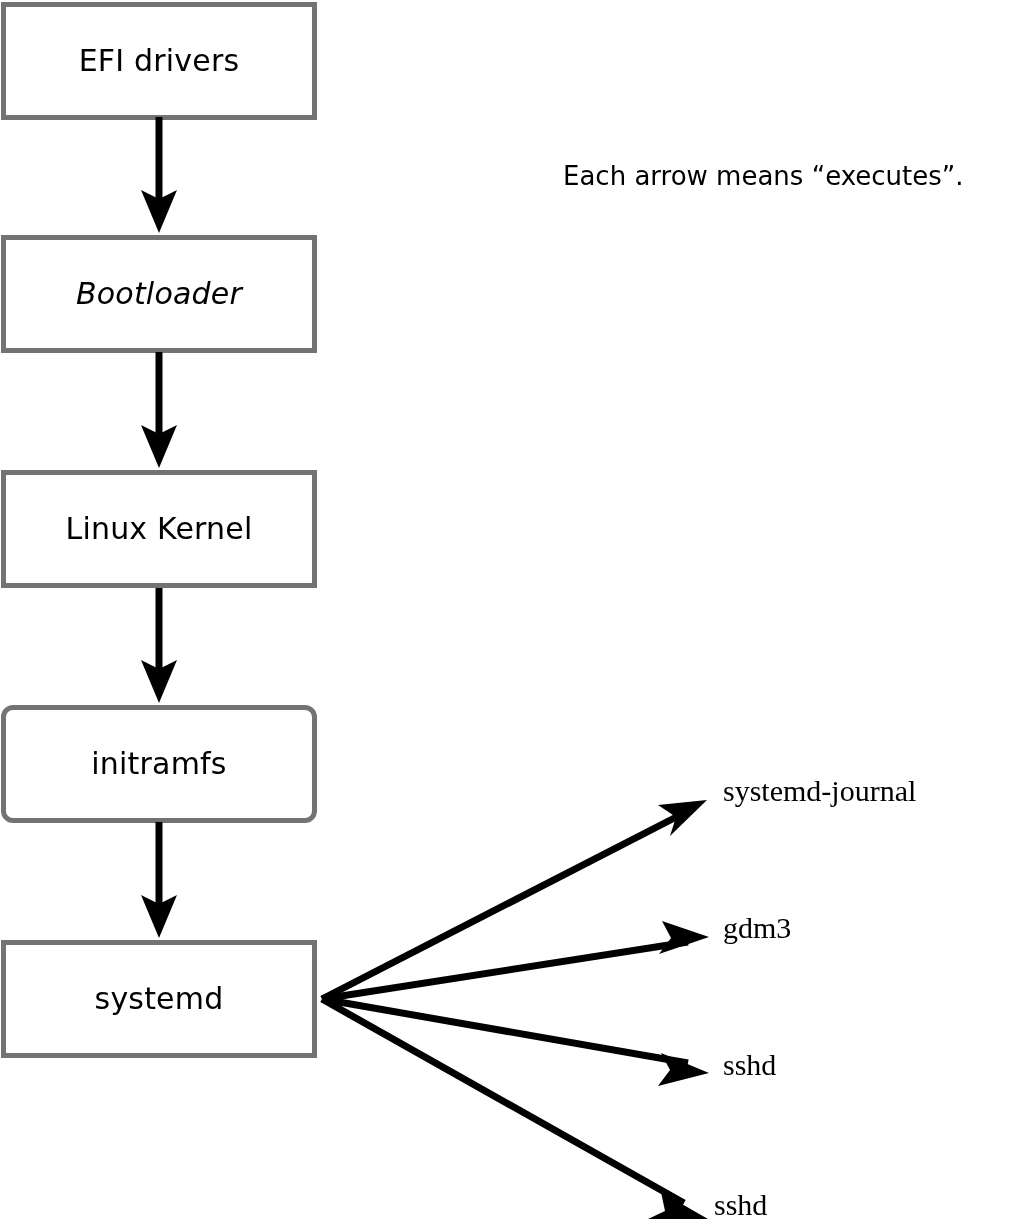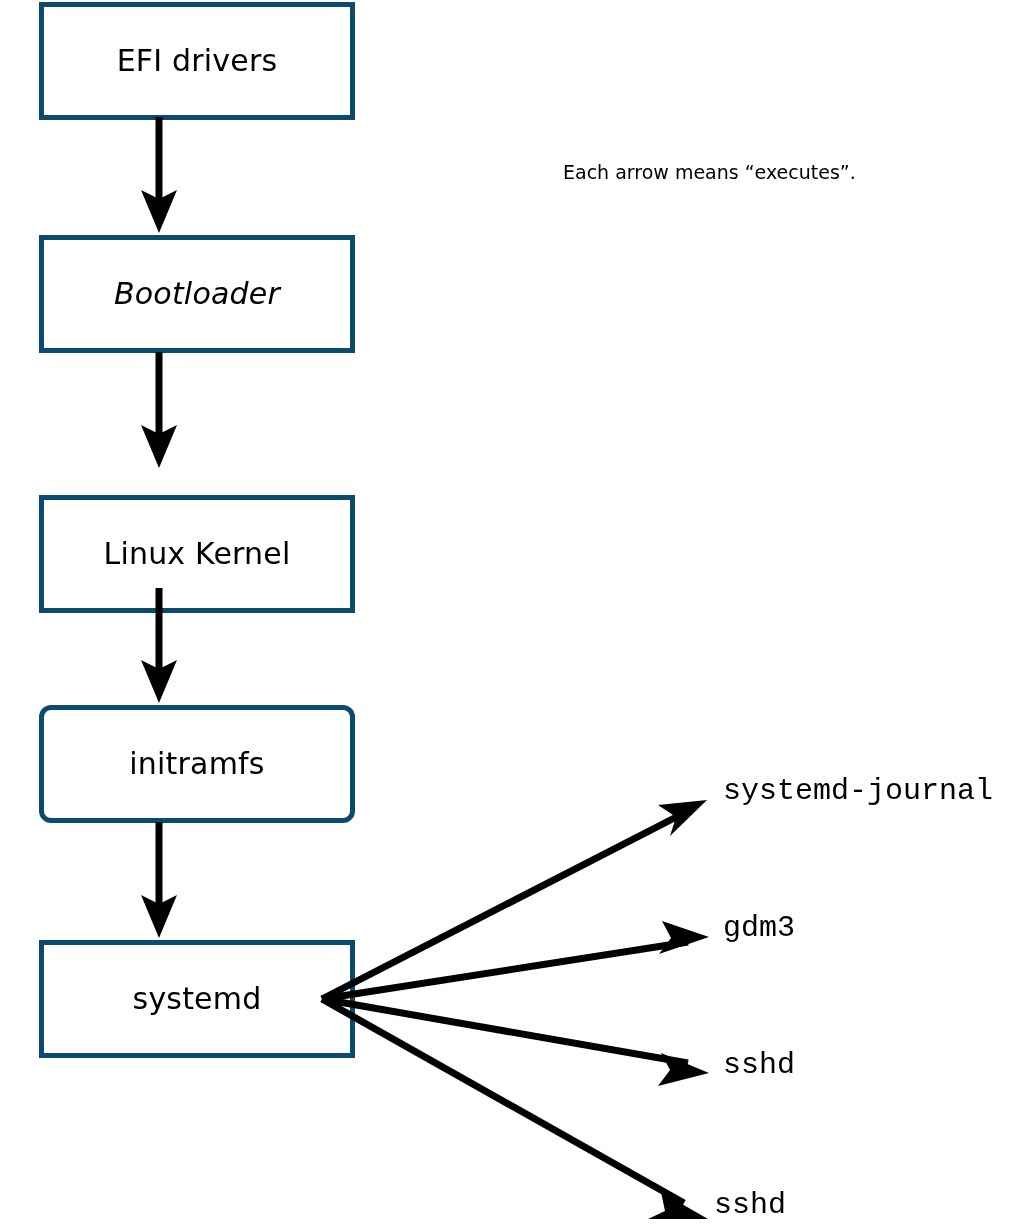--- a/index.html
+++ b/index.html
@@ -22,68 +22,67 @@
     height: 1230px;
   }
 
   
   .boot-box {
     position: absolute;
     left: 1px;
     width: 316px;
     height: 118px;
     box-sizing: border-box;
-    border: 5px solid #0c4a6e;
+    border: 5px solid #737373;
     background: #ffffff;
     display: flex;
     align-items: center;
     justify-content: center;
-    margin-left: 38px;
   }
   .boot-box-label {
     font-family: "DejaVu Sans", sans-serif;
     font-size: 30px;
     line-height: 1;
     color: #000000;
     letter-spacing: 0.2px;
     white-space: nowrap;
   }
 
   #box-efi-drivers   { top: 2px; }
   #box-bootloader    { top: 235px; font-style: italic; }
-  #box-linux-kernel  { top: 495px; text-align: right; }
+  #box-linux-kernel  { top: 470px; text-align: right; }
   #box-initramfs     { top: 705px; border-radius: 12px; }
   #box-systemd       { top: 940px; }
 
   
   #arrow-layer {
     position: absolute;
     left: 0; top: 0;
     width: 1023px;
     height: 1230px;
     pointer-events: none;
   }
 
   
   .service-label {
     position: absolute;
-    font-family: Liberation Mono, monospace;
+    font-family: Liberation Serif, serif;
     font-size: 30px;
     line-height: 1;
     color: #000000;
     white-space: nowrap;
   }
 
   
   #legend-caption {
     position: absolute;
     left: 563px;
     top: 163px;
     font-family: "DejaVu Sans", sans-serif;
-    font-size: 19px;
+    font-size: 26px;
     line-height: 1;
     color: #000000;
     white-space: nowrap;
   }
 </style>
 </head>
 <body>
 
 <div id="diagram-root">
 

